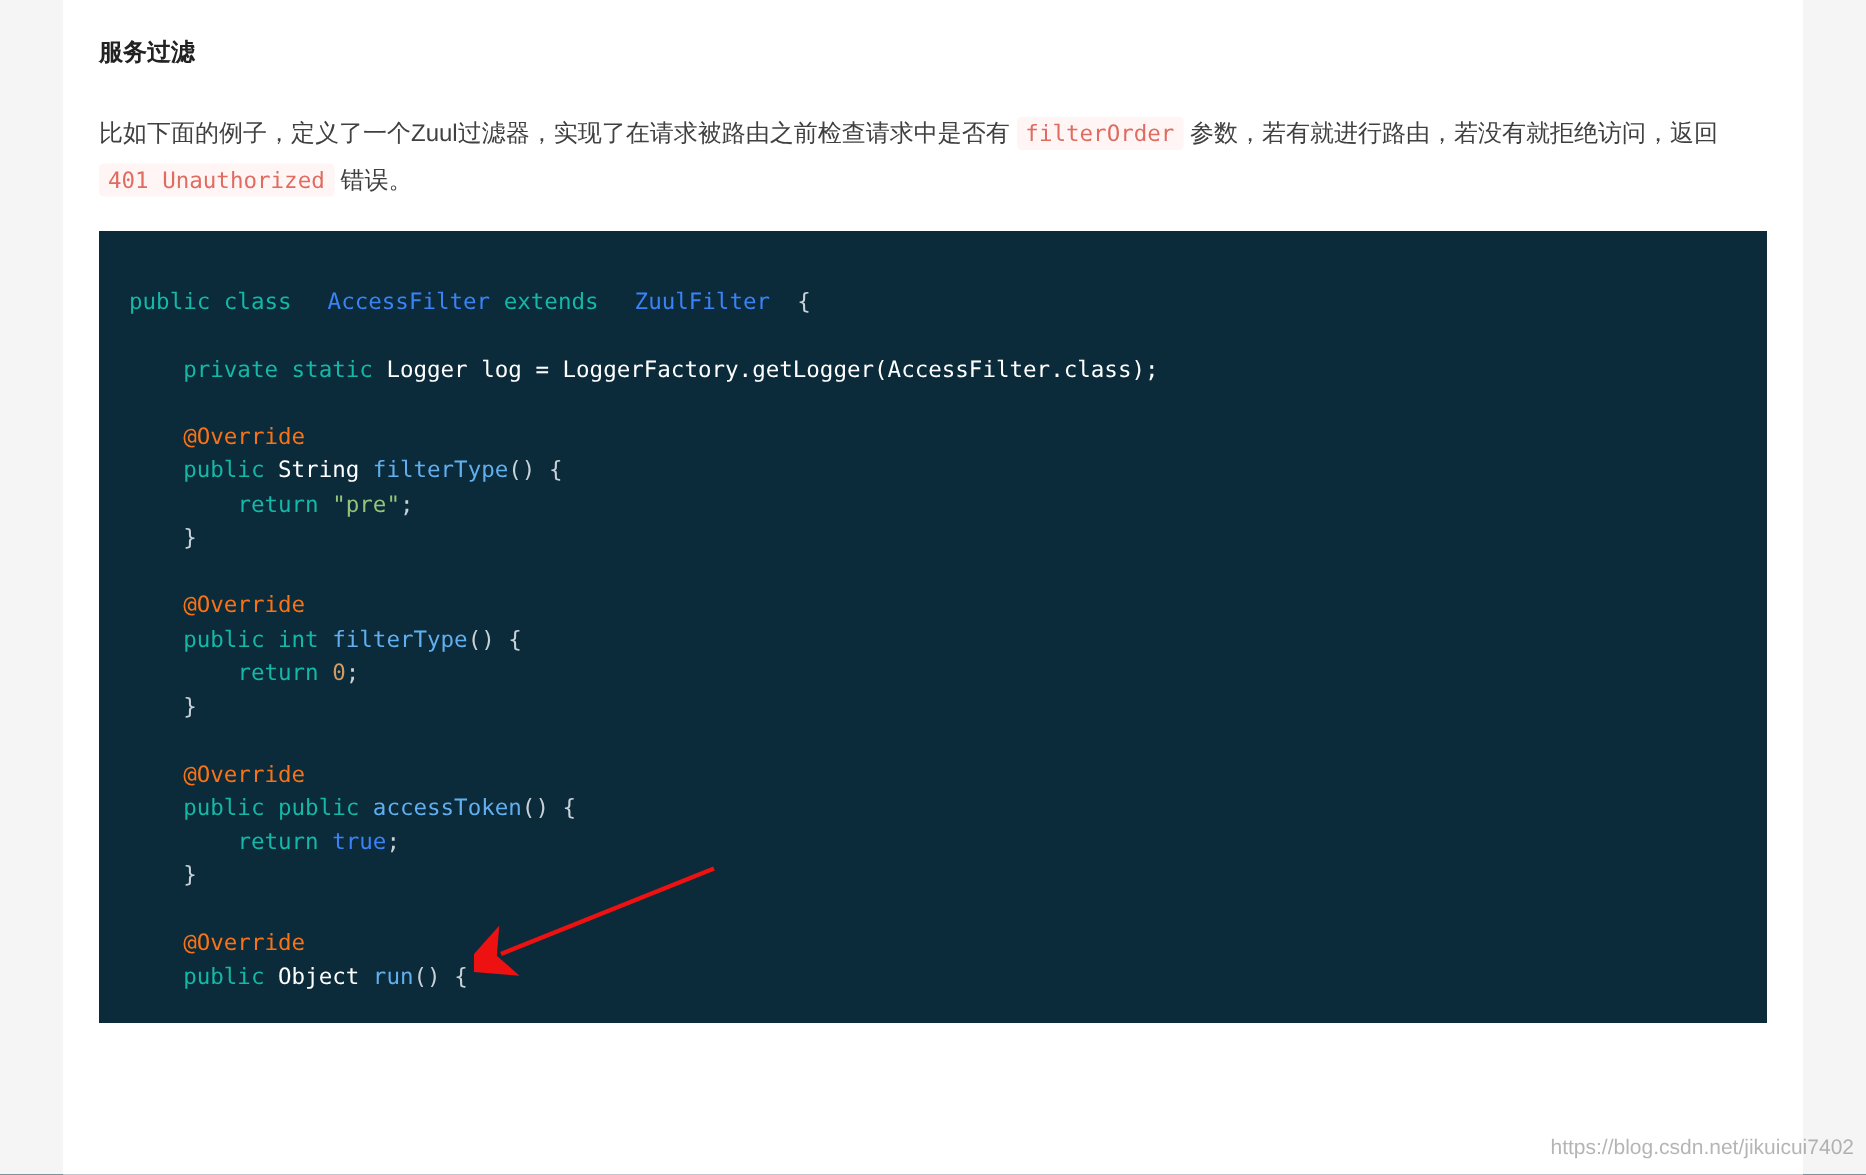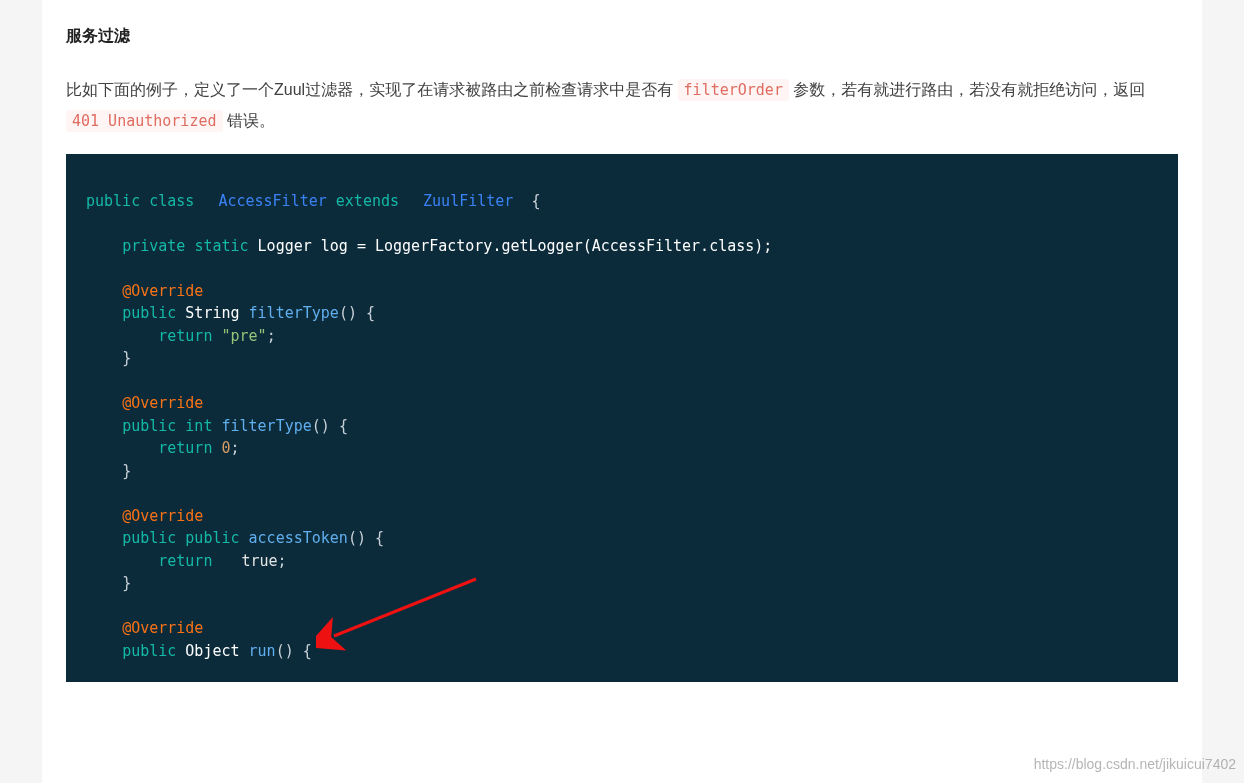--- a/index.html
+++ b/index.html
@@ -49,21 +49,21 @@
     overflow-x: auto;
     white-space: pre;
     position: relative;
   }
   .kw   { color: #14b8a6; }
   .type { color: #3b82f6; margin-left: 15px; }
   .fn   { color: #61afef; }
   .ann  { color: #f97316; }
   .str  { color: #98c379; }
   .num  { color: #d19a66; }
-  .bool { color: #e5e5e5; margin-left: 20px; }
+  .bool { color: #3b82f6; }
   .punct{ color: #c8d0d8; }
   .plain{ color: #ffffff; }
 
   .arrow-overlay {
     position: absolute;
     pointer-events: none;
   }
   .watermark {
     position: fixed;
     right: 8px;

